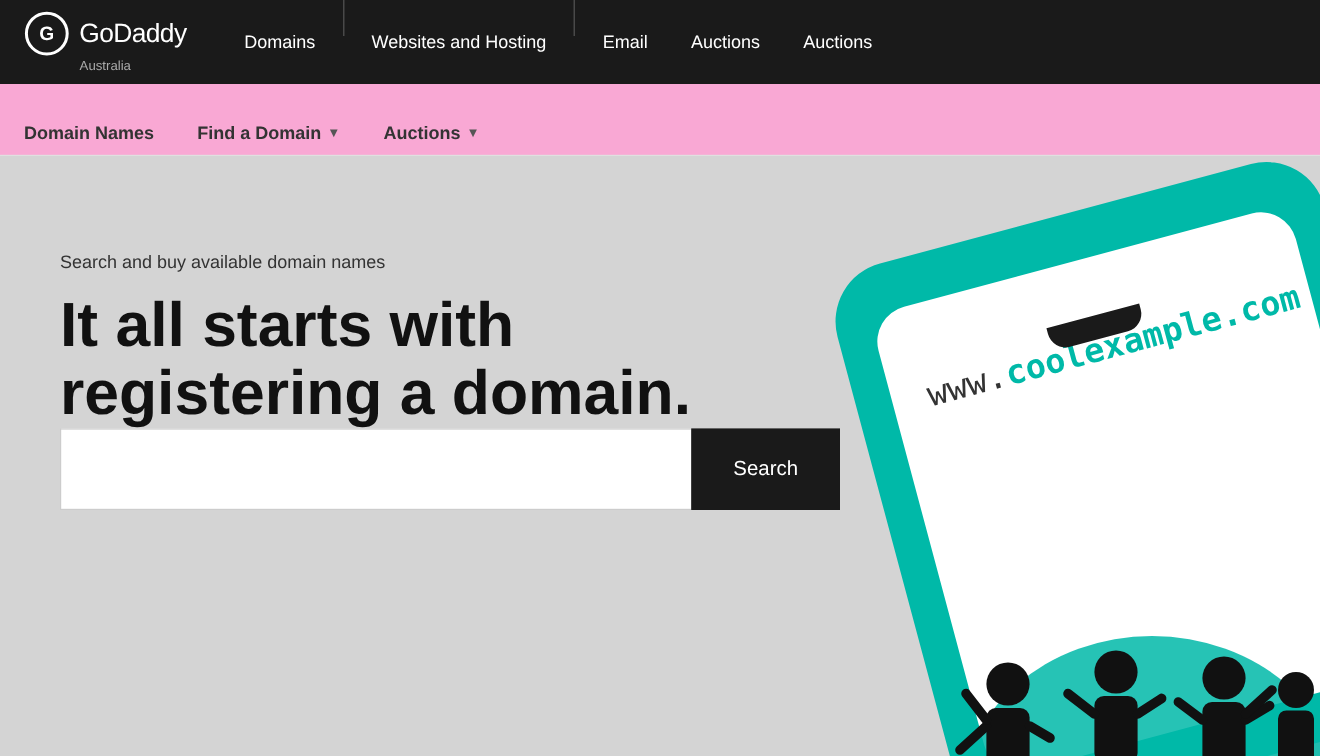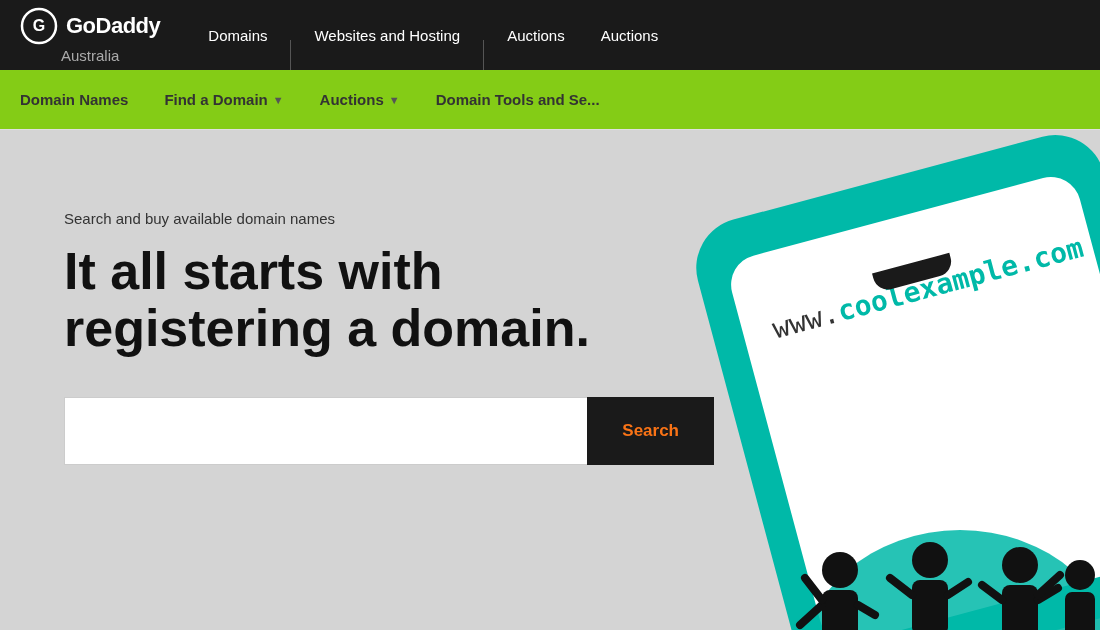--- a/index.html
+++ b/index.html
@@ -20,31 +20,31 @@
       margin-right: 30px;
     }
     .logo-icon {
       display: flex;
       align-items: center;
       gap: 8px;
     }
     .logo-text {
       color: white;
       font-size: 22px;
-      font-weight: 700;
+      font-weight: 400;
       letter-spacing: -0.5px;
     }
     .logo-subtitle {
       color: #aaa;
-      font-size: 15px;
+      font-size: 11px;
       margin-top: 2px;
     }
     .top-nav-links {
       display: flex;
-      align-items: flex-end;
+      align-items: flex-start;
       gap: 0;
       flex: 1;
     }
     .top-nav-link {
       color: white;
       font-size: 15px;
       padding: 0 18px;
       height: 70px;
       display: flex;
       align-items: center;
@@ -54,24 +54,24 @@
     }
     .top-nav-divider {
       width: 1px;
       height: 30px;
       background: #555;
       margin: 0 5px;
     }
 
     
     .sub-nav {
-      background: #84cc16;
-      display: flex;
-      align-items: center;
-      padding: 0 20px;
+      background: #f9a8d4;
+      display: flex;
+      align-items: flex-start;
+      padding: 11px 20px;
       height: 60px;
       border-bottom: 1px solid #e0e0e0;
       gap: 0;
     }
     .sub-nav-item {
       color: #333;
       font-size: 15px;
       padding: 0 18px;
       height: 60px;
       display: flex;
@@ -106,62 +106,61 @@
       color: #555;
     }
 
     
     .hero {
       background: #d4d4d4;
       min-height: 500px;
       position: relative;
       display: flex;
       align-items: flex-start;
-      padding: 80px 64px;
+      padding: 80px 50px;
       overflow: hidden;
     }
     .hero-content {
       max-width: 700px;
       z-index: 2;
     }
     .hero-subtitle {
       font-size: 15px;
       color: #333;
       margin-bottom: 16px;
       font-weight: 500;
     }
     .hero-title {
       font-size: 52px;
       font-weight: 900;
       color: #111;
       line-height: 1.1;
-      margin-bottom: 40px;
       max-width: 600px;
     }
     .search-bar {
       display: flex;
       width: 650px;
       height: 68px;
     }
     .search-input {
       flex: 1;
       border: 1.5px solid #ccc;
       border-right: none;
       padding: 0 20px;
       font-size: 16px;
       background: white;
       outline: none;
     }
     .search-button {
       background: #1a1a1a;
-      color: #f97316;
+      color: #ffffff;
       border: none;
       padding: 0 35px;
       font-size: 17px;
-      font-weight: 700;
+      font-weight: 400;
       cursor: pointer;
       white-space: nowrap;
     }
 
     
     .phone-wrapper {
       position: absolute;
       right: -60px;
       top: 40px;
       width: 500px;
@@ -233,39 +232,37 @@
       <span class="logo-text">GoDaddy</span>
     </div>
     <span class="logo-subtitle">Australia</span>
   </div>
 
   <div class="top-nav-links">
     <a class="top-nav-link">Domains</a>
     <div class="top-nav-divider"></div>
     <a class="top-nav-link">Websites and Hosting</a>
     <div class="top-nav-divider"></div>
+    <a class="top-nav-link">Email</a>
     <a class="top-nav-link">Auctions</a>
     <a class="top-nav-link">Auctions</a>
   </div>
 </nav>
 
 <nav class="sub-nav">
   <div class="sub-nav-item">
     <span>Domain Names</span>
   </div>
   <div class="sub-nav-item">
     <span>Find a Domain</span>
     <span class="chevron">▼</span>
   </div>
   <div class="sub-nav-item">
     <span>Auctions</span>
     <span class="chevron">▼</span>
-  </div>
-  <div class="sub-nav-item">
-    <span>Domain Tools and Se...</span>
   </div>
 </nav>
 
 <section class="hero">
   <div class="hero-content">
     <p class="hero-subtitle">Search and buy available domain names</p>
     <h1 class="hero-title">It all starts with registering a domain.</h1>
     <div class="search-bar">
       <input class="search-input" type="text" placeholder="" style="">
       <button class="search-button">Search</button>

